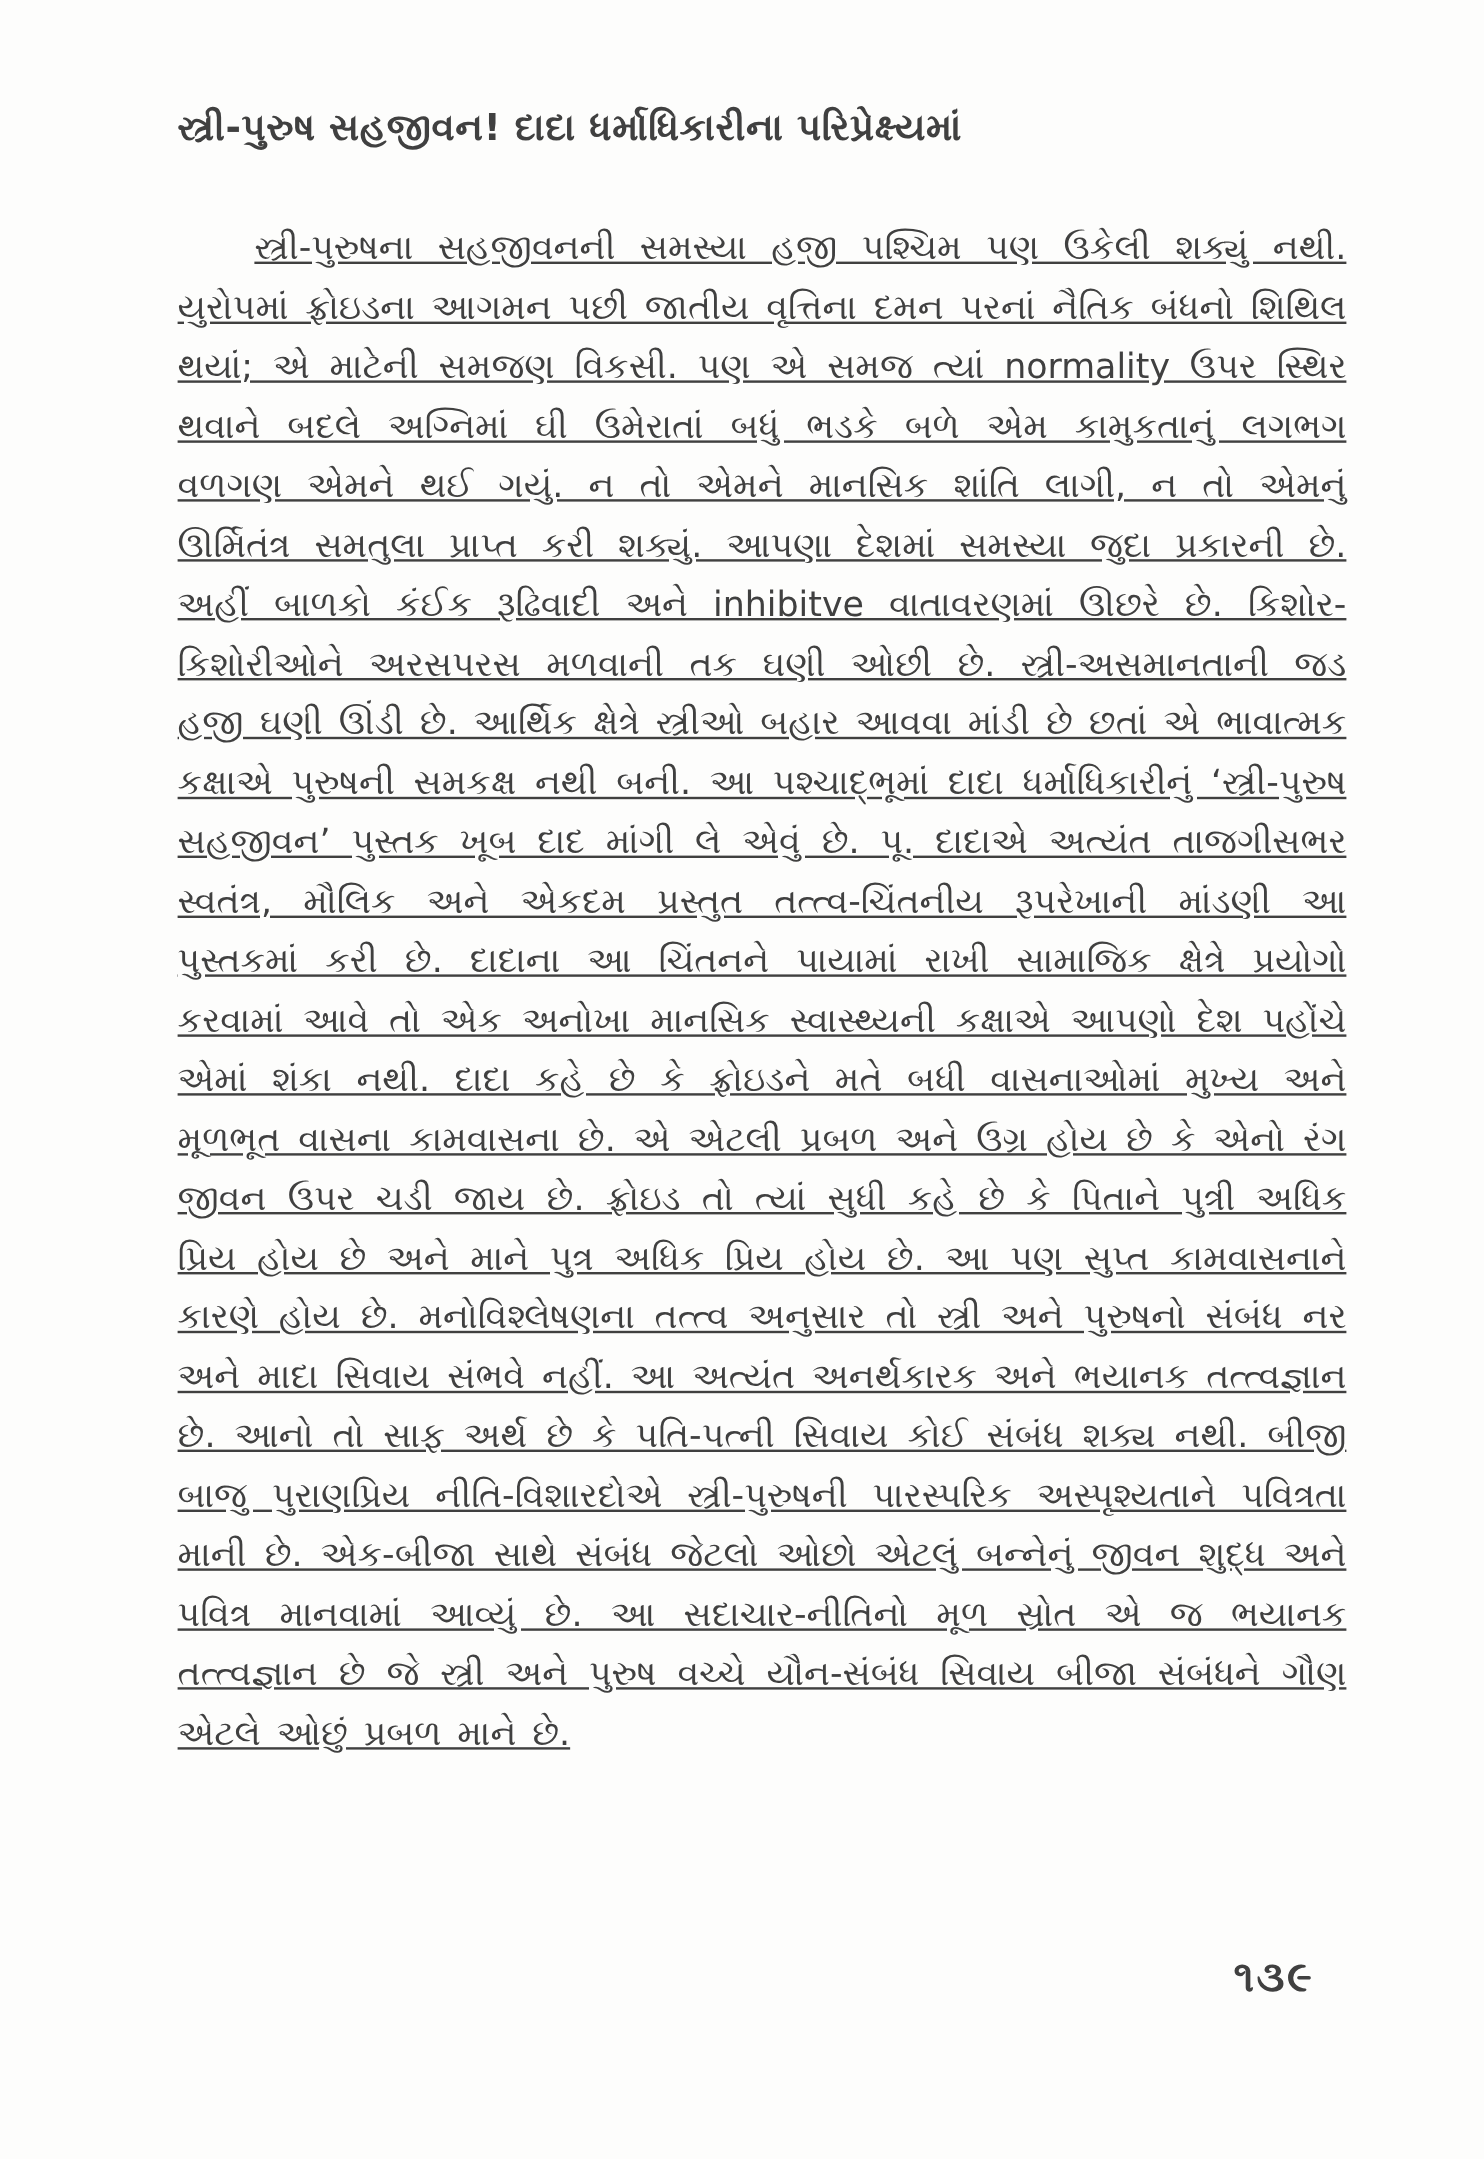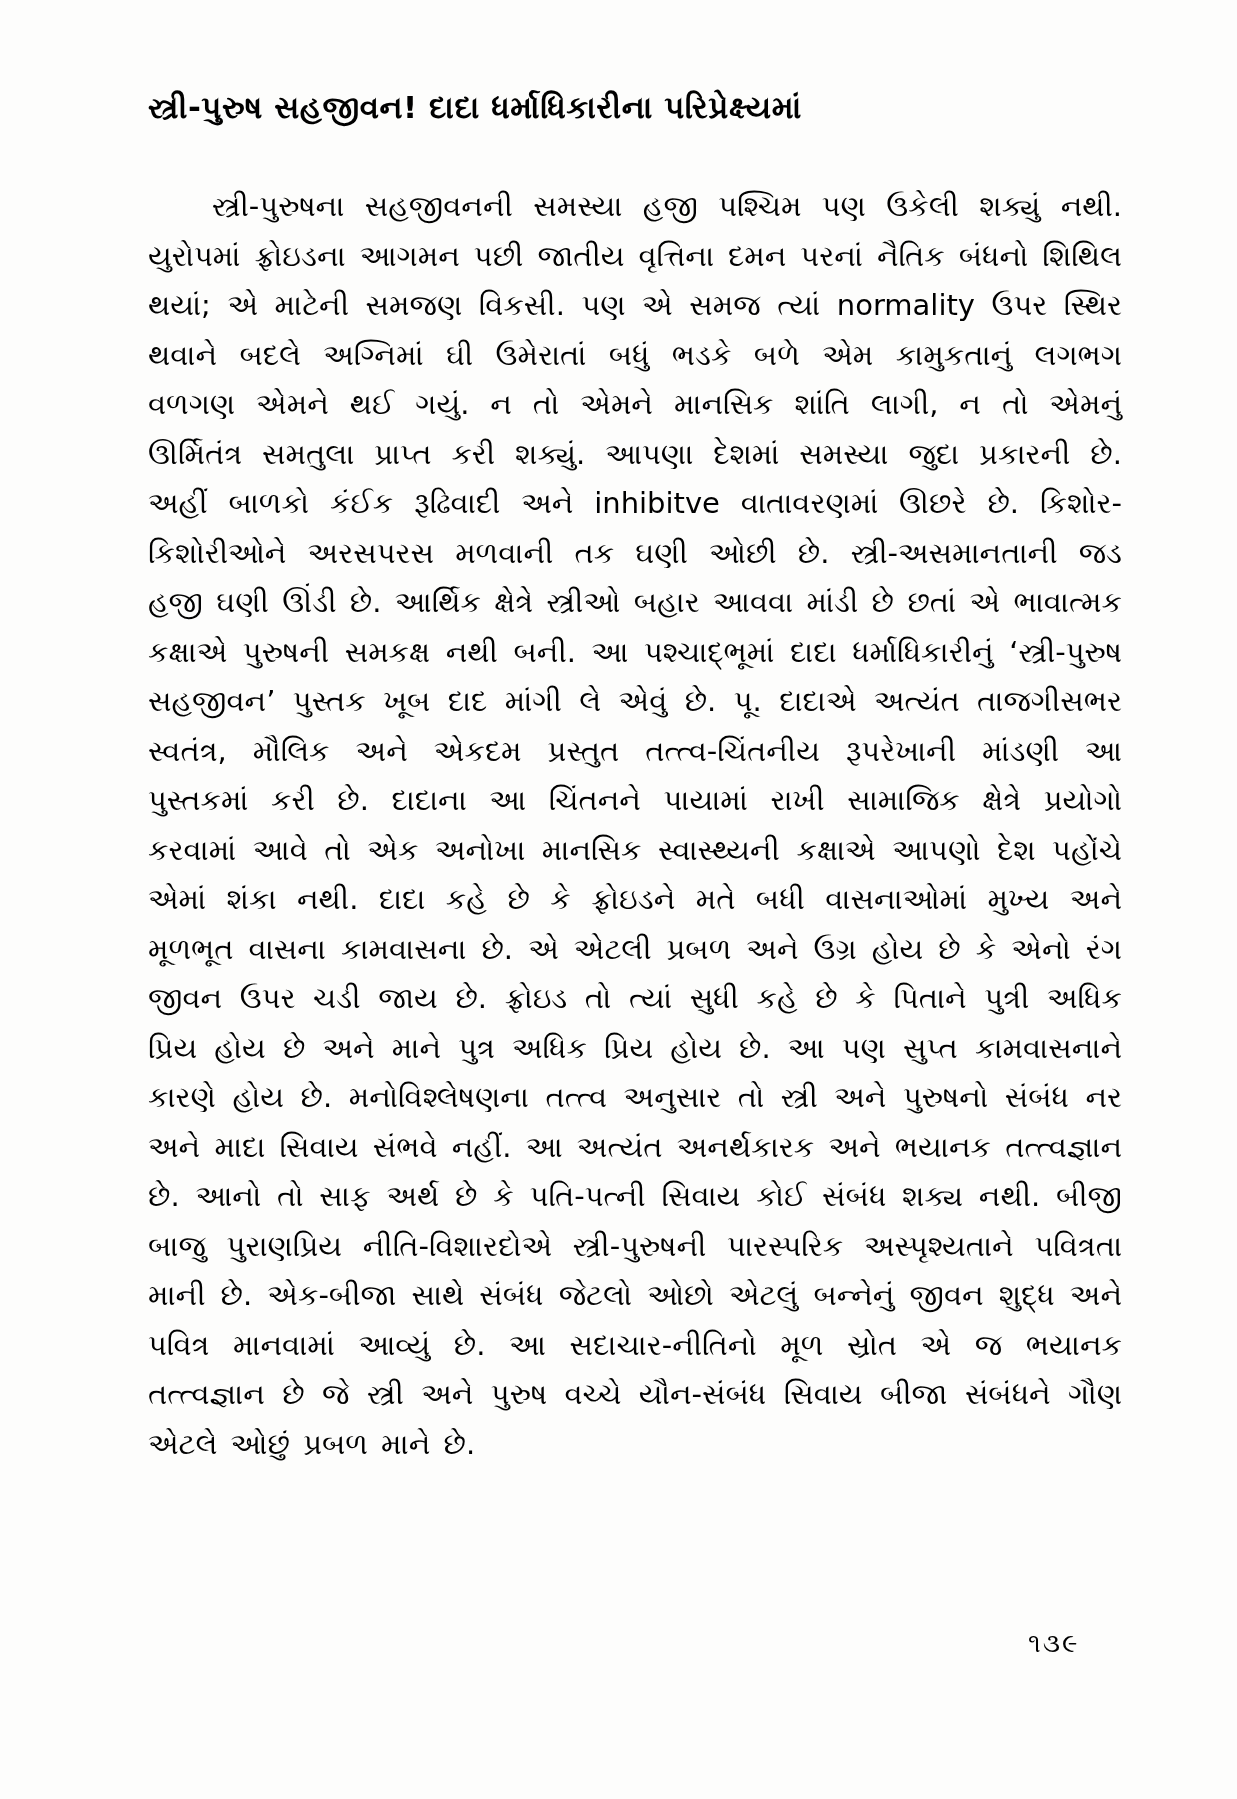--- a/index.html
+++ b/index.html
@@ -6,21 +6,21 @@
     margin: 0;
     padding: 0;
     background: #e8e8e8;
   }
   .page {
     position: relative;
     width: 1237px;
     height: 1799px;
     margin: 0 auto;
     background: #fdfdfc;
-    color: #000000;
+    color: #404040;
     font-family: "DejaVu Sans", "Liberation Serif", sans-serif;
     overflow: hidden;
   }
   .page-title {
     position: absolute;
     left: 148px;
     top: 68px;
     width: 980px;
     font-size: 31px;
     font-weight: 600;
@@ -33,27 +33,28 @@
     top: 182px;
     width: 974px;
   }
   .body-text p {
     margin: 0;
     font-size: 29px;
     line-height: 49.5px;
     text-align: justify;
     text-indent: 64px;
     word-spacing: 4px;
+    text-decoration: underline;
   }
   .page-number {
     position: absolute;
     left: 1028px;
     top: 1628px;
-    font-size: 26px;
-    font-weight: 400;
+    font-size: 35px;
+    font-weight: 700;
     letter-spacing: 2px;
   }
 </style>
 </head>
 <body>
 
 <div class="page">
 
   <h1 class="page-title">સ્ત્રી-પુરુષ સહજીવન! દાદા ધર્માધિકારીના પરિપ્રેક્ષ્યમાં</h1>
 

